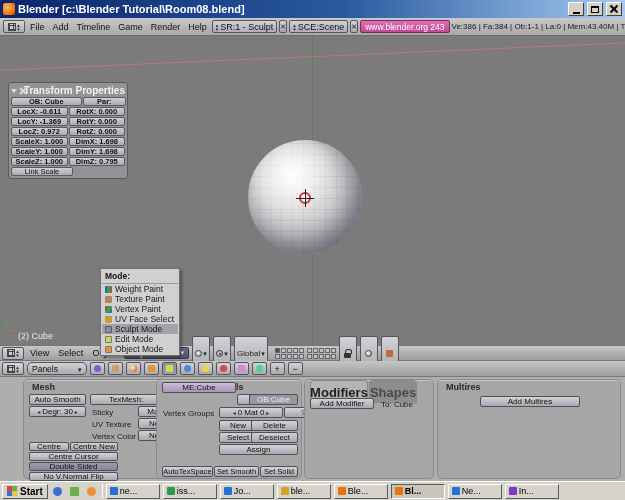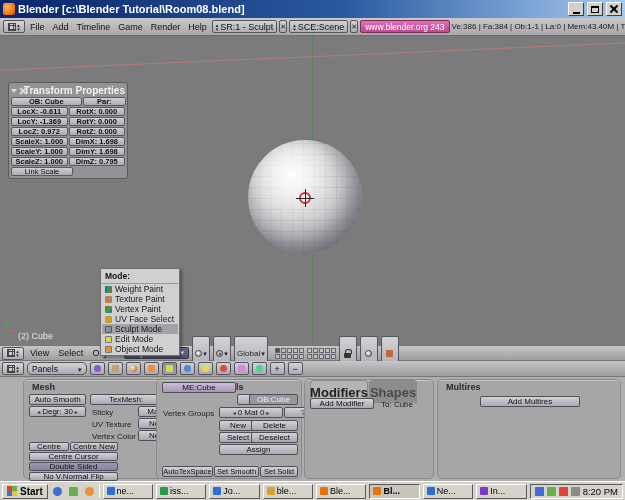--- a/index.html
+++ b/index.html
@@ -485,22 +485,15 @@
       </div>
     <div class="taskbtn">
       <span class="ticon" style="background:#2a6fd6;"></span>
       <span>Ne...</span>
       </div>
     <div class="taskbtn">
       <span class="ticon" style="background:#7a3ac6;"></span>
       <span>In...</span>
       </div>
 
-    <div class="tray">
-      <span class="trayicon" style="background:#3b6fd4;"></span>
-      <span class="trayicon" style="background:#6ab04a;"></span>
-      <span class="trayicon" style="background:#e34234;"></span>
-      <span class="trayicon" style="background:#8a8a8a;"></span>
-      <span class="clock">8:20 PM</span>
-    </div>
   </div>
 
 </div>
 
 </body></html>

